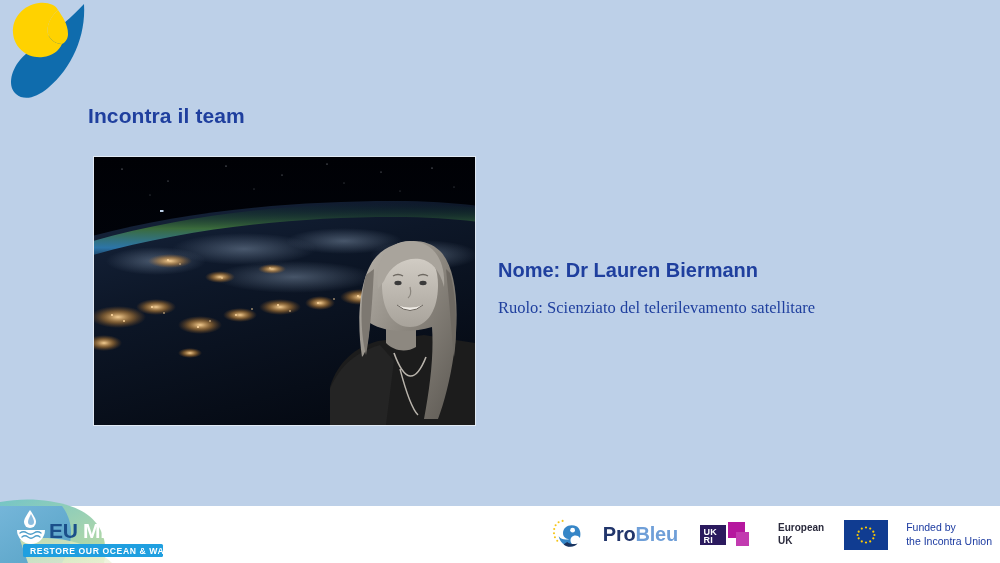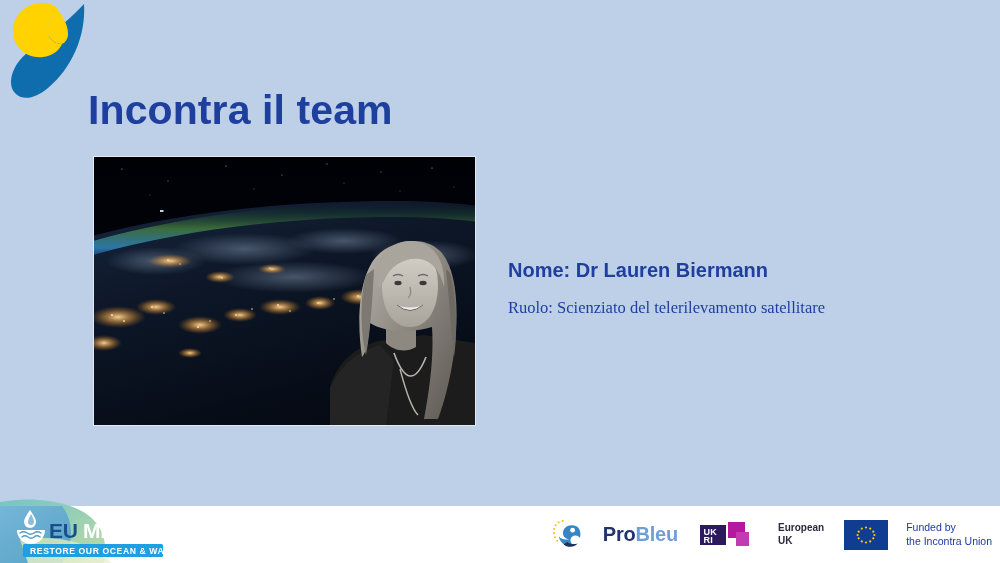--- a/index.html
+++ b/index.html
@@ -26,22 +26,22 @@
     left: 6px;
     top: 2px;
     width: 100px;
     height: 104px;
   }
 
   
   .slide-title {
     position: absolute;
     left: 88px;
-    top: 88px;
-    font-size: 41px;
+    top: 104px;
+    font-size: 21px;
     font-weight: bold;
     color: #1f3f9e;
     letter-spacing: 0.1px;
     line-height: 1.1;
     white-space: nowrap;
   }
 
   
   .photo-frame {
     position: absolute;
@@ -58,21 +58,20 @@
     width: 381px;
     height: 268px;
   }
 
   
   .person-block {
     position: absolute;
     left: 498px;
     top: 258px;
     width: 470px;
-    margin-left: 10px;
   }
   .person-name {
     font-size: 20px;
     font-weight: bold;
     color: #1f3f9e;
     line-height: 1.25;
     white-space: nowrap;
   }
   .person-role {
     margin-top: 14px;

